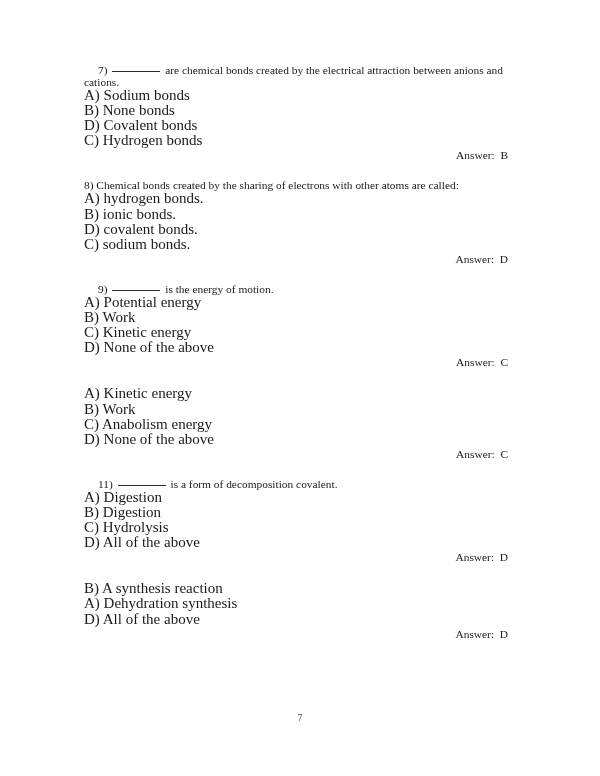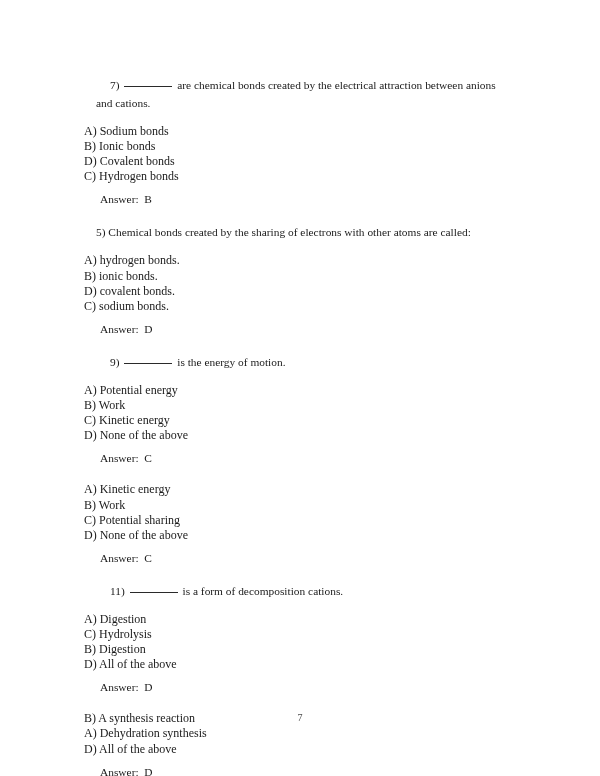--- a/index.html
+++ b/index.html
@@ -28,48 +28,49 @@
     position: absolute;
     left: 84px;
     top: 64px;
     width: 424px;
   }
   .question-block {
     margin: 0 0 16px 0;
   }
   .q-stem {
     font-size: 11.4px;
-    line-height: 18px;
+    line-height: 12px;
     text-align: left;
-    margin: 12px;
+    margin: 0;
     text-indent: 14px;
   }
   .q-stem.no-indent {
     text-indent: 0;
   }
   .blank {
     display: inline-block;
     width: 48px;
     border-bottom: 1px solid #2a2a2a;
     vertical-align: 2px;
     margin: 0 2px;
   }
   .choice {
-    font-size: 12px;
+    font-size: 15px;
     line-height: 15.1px;
     margin: 0;
     text-indent: 0;
     white-space: pre-wrap;
   }
   .answer {
     font-size: 11.4px;
     line-height: 15.1px;
-    margin: 8px;
+    margin: 0;
     text-indent: 8px;
     white-space: pre-wrap;
+    text-align: right;
   }
   #page-number {
     position: absolute;
     left: 0;
     top: 712px;
     width: 600px;
     text-align: center;
     font-size: 10px;
     line-height: 12px;
     color: #4a4a4a;
@@ -77,53 +78,53 @@
   }
 </style>
 </head>
 <body>
 
 <div id="page">
   <div id="content">
       <div class="question-block">
         <p class="q-stem"><span>7)</span> <span class="blank"></span> <span>are chemical bonds created by the electrical attraction between anions and cations.</span></p>
         <p class="choice">A) Sodium bonds</p>
-        <p class="choice">B) Ionic bonds</p>
+        <p class="choice">B) None bonds</p>
         <p class="choice">D) Covalent bonds</p>
         <p class="choice">C) Hydrogen bonds</p>
         <p class="answer">Answer:  B</p>
       </div>
       <div class="question-block">
-        <p class="q-stem no-indent"><span>5) Chemical bonds created by the sharing of electrons with other atoms are called:</span></p>
+        <p class="q-stem no-indent"><span>8) Chemical bonds created by the sharing of electrons with other atoms are called:</span></p>
         <p class="choice">A) hydrogen bonds.</p>
         <p class="choice">B) ionic bonds.</p>
         <p class="choice">D) covalent bonds.</p>
         <p class="choice">C) sodium bonds.</p>
         <p class="answer">Answer:  D</p>
       </div>
       <div class="question-block">
         <p class="q-stem"><span>9)</span> <span class="blank"></span> <span>is the energy of motion.</span></p>
         <p class="choice">A) Potential energy</p>
         <p class="choice">B) Work</p>
         <p class="choice">C) Kinetic energy</p>
         <p class="choice">D) None of the above</p>
         <p class="answer">Answer:  C</p>
       </div>
       <div class="question-block">
         <p class="choice">A) Kinetic energy</p>
         <p class="choice">B) Work</p>
-        <p class="choice">C) Potential sharing</p>
+        <p class="choice">C) Anabolism energy</p>
         <p class="choice">D) None of the above</p>
         <p class="answer">Answer:  C</p>
       </div>
       <div class="question-block">
-        <p class="q-stem"><span>11)</span> <span class="blank"></span> <span>is a form of decomposition cations.</span></p>
+        <p class="q-stem"><span>11)</span> <span class="blank"></span> <span>is a form of decomposition covalent.</span></p>
         <p class="choice">A) Digestion</p>
+        <p class="choice">B) Digestion</p>
         <p class="choice">C) Hydrolysis</p>
-        <p class="choice">B) Digestion</p>
         <p class="choice">D) All of the above</p>
         <p class="answer">Answer:  D</p>
       </div>
       <div class="question-block">
         <p class="choice">B) A synthesis reaction</p>
         <p class="choice">A) Dehydration synthesis</p>
         <p class="choice">D) All of the above</p>
         <p class="answer">Answer:  D</p>
       </div>
     </div>

